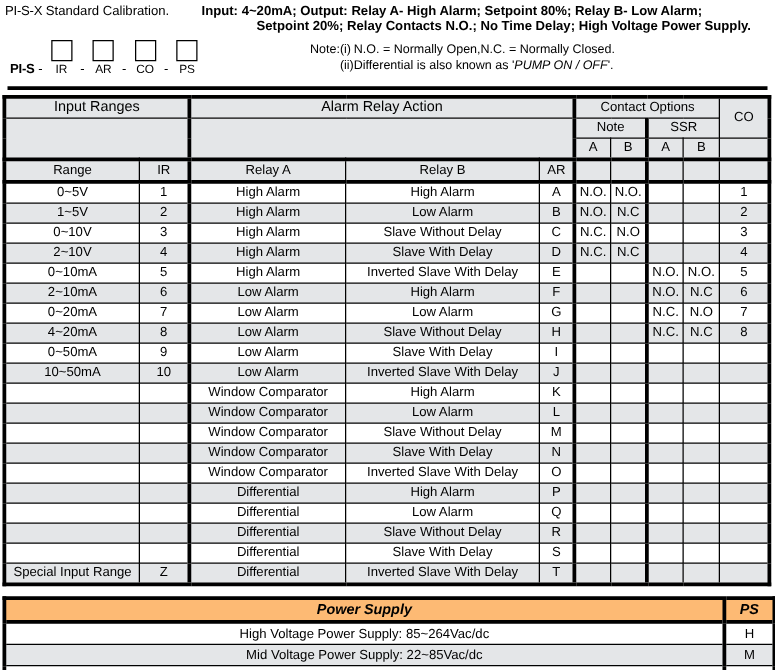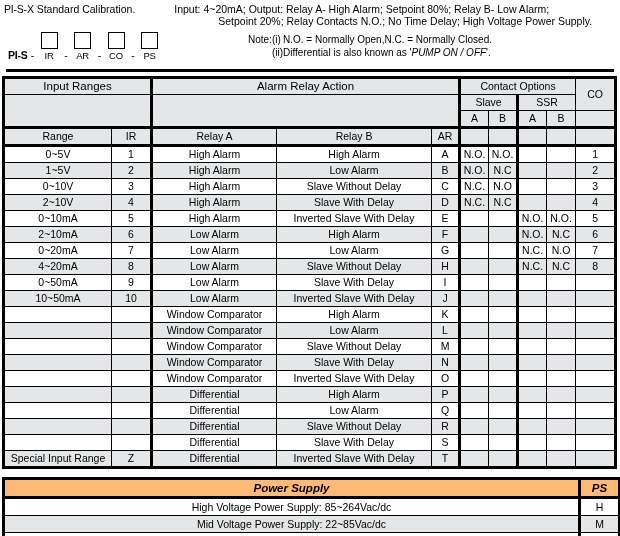--- a/index.html
+++ b/index.html
@@ -9,21 +9,21 @@
     color:#000;
     -webkit-font-smoothing:none;
   }
   .page{position:relative;width:620px;height:536px;overflow:hidden;}
 
   
   .topblock{padding:3px 4px 0 4px;}
   .line1{font-size:10.5px;line-height:12px;white-space:nowrap;}
   .line1 .model{font-weight:normal;letter-spacing:-.2px;}
   .l1-left{display:inline-block;}
-  .l1-right{display:inline-block;margin-left:36px;vertical-align:top;}
+  .l1-right{display:inline-block;margin-left:23px;vertical-align:top;font-weight:bold;}
   .l1-right .r1{display:block;}
   .l1-right .r2{display:block;margin-left:44px;}
 
   .coderow{position:relative;height:34px;margin-top:5px;}
   .codeline{position:absolute;left:4px;top:0;display:flex;align-items:flex-end;}
   .pis{font-weight:bold;font-size:10.5px;letter-spacing:-.2px;padding-top:5px;}
   .dash{font-size:10.5px;padding:5px 3px 0 3px;}
   .boxwrap{display:flex;flex-direction:column;align-items:center;width:24px;}
   .cbox{width:17px;height:17px;border:1.6px solid #000;background:#fff;box-sizing:border-box;}
   .blabel{font-size:9.5px;margin-top:1px;letter-spacing:-.1px;}
@@ -156,21 +156,21 @@
       <tbody>
         <tr>
           <td class="hdr-big tl tt" colspan="2">Input Ranges</td>
           <td class="hdr-big tl tt" colspan="3">Alarm Relay Action</td>
           <td class="hdr tl tt" colspan="4">Contact Options</td>
           <td class="hdr tt tr" rowspan="2">CO</td>
         </tr>
         <tr>
           <td class="hdr tl" colspan="2" rowspan="2" style="border-bottom:3px solid #000"></td>
           <td class="hdr tl" colspan="3" rowspan="2" style="border-bottom:3px solid #000"></td>
-          <td class="hdr tl" colspan="2">Slave</td>
+          <td class="hdr tl" colspan="2">Note</td>
           <td class="hdr tl" colspan="2">SSR</td>
         </tr>
         <tr>
           <td class="hdr tl tb">A</td>
           <td class="hdr tb">B</td>
           <td class="hdr tl tb">A</td>
           <td class="hdr tb">B</td>
           <td class="hdr tb tr"></td>
         </tr>
       </tbody>

